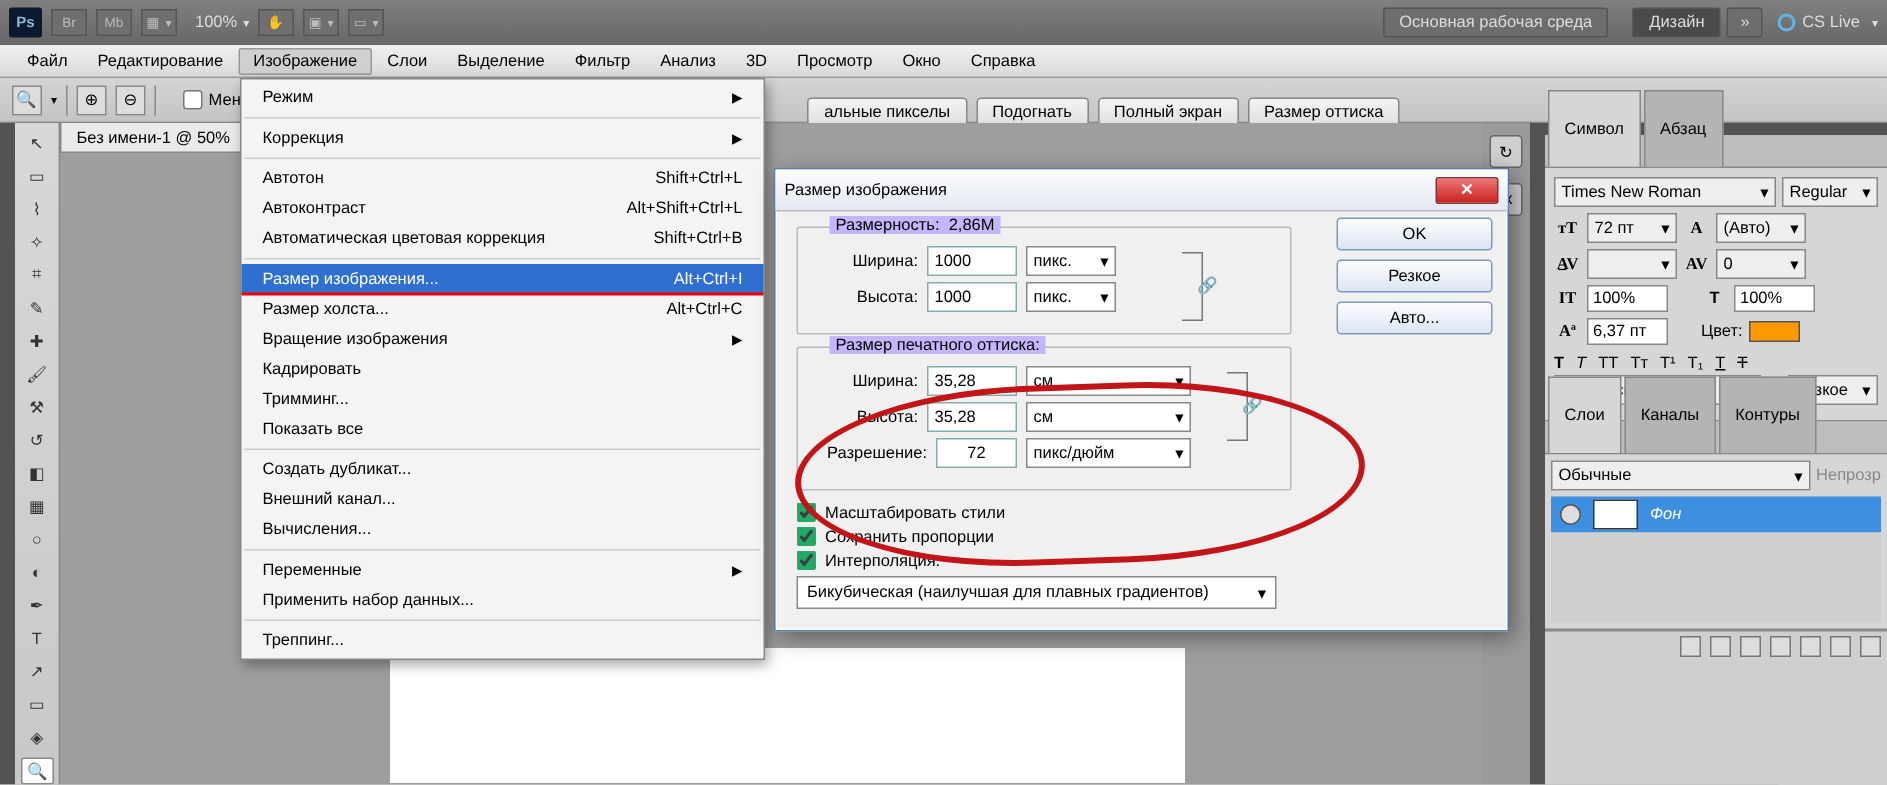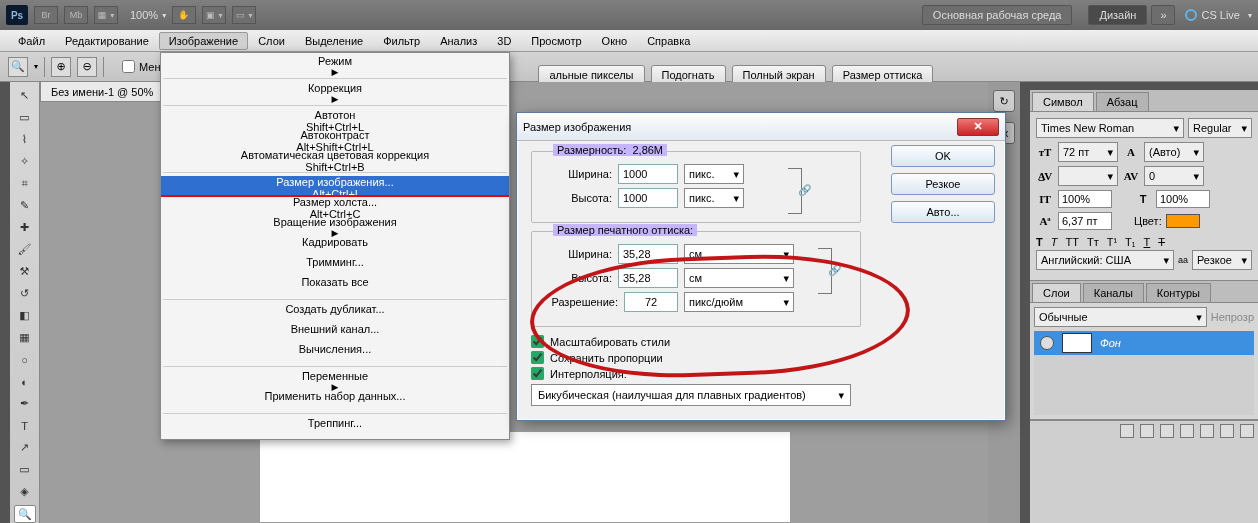--- a/index.html
+++ b/index.html
@@ -37,21 +37,21 @@
   .tool { width:22px;height:20px; display:flex;align-items:center;justify-content:center; color:#333; }
   .tool.sel { background:#fff; border:1px solid #888; border-radius:2px; }
   
   
   .doc-area { flex:1; background:#9e9e9e; position:relative; }
   .doc-tab { position:absolute; top:0; left:0; height:20px; padding:0 10px; background:#eaeaea; border:1px solid #888; border-top:none; display:flex; align-items:center; gap:6px;}
   .canvas { position:absolute; top:350px; left:220px; width:530px; height:90px; background:#fff; }
   
   
   .dropdown { position:absolute; top:52px; left:160px; width:350px; background:#f4f4f4; border:1px solid #888; box-shadow:2px 3px 8px rgba(0,0,0,.35); z-index:50; padding:2px 0; }
-  .dd-item { height:20px; display:flex; align-items:center; justify-content:space-between; padding:0 14px;flex-direction:column; }
+  .dd-item { height:20px; display:flex; align-items:center; justify-content:space-between; padding:0 14px; }
   .dd-item .arrow { font-size:9px; }
   .dd-sep { height:1px; background:#ccc; margin:3px 2px; }
   .dd-item.hl { background:#2f6fcf; color:#fff; }
   .redline { position:absolute; height:2px; background:#e00; left:0; right:0; }
   
   
   .dialog { position:absolute; top:112px; left:516px; width:490px; background:#f0f0f0; border:1px solid #5a7aa0; box-shadow:0 0 0 1px #fff inset, 3px 4px 14px rgba(0,0,0,.4); z-index:60; }
   .dlg-title { height:28px; background:linear-gradient(#fdfdfd,#e3e9f2); display:flex; align-items:center; justify-content:space-between; padding:0 6px; border-bottom:1px solid #bbb; }
   .dlg-close { width:42px;height:18px;background:linear-gradient(#e77,#c22); border:1px solid #833; border-radius:2px; color:#fff; display:flex;align-items:center;justify-content:center; font-weight:bold; }
   .dlg-body { padding:10px 14px 14px; position:relative; }
@@ -67,21 +67,21 @@
   .chk { display:flex; align-items:center; gap:6px; margin:3px 0; }
   .chk input { accent-color:#2a6; }
   .interp-select { width:320px; height:22px; border:1px solid #888; background:#fff; display:flex;align-items:center; justify-content:space-between; padding:0 6px; margin-top:4px;}
   .red-circle { position:absolute; border:4px solid #c11518; border-radius:50% / 60%; width:380px; height:120px; top:128px; left:500px; z-index:70; pointer-events:none; transform:rotate(-2deg);}
   
   
   .right-handle { width:10px; background:#535353; }
   .right-col { width:228px; background:#cfcfcf; display:flex; flex-direction:column; }
   .r-header { height:8px; background:#535353; }
   .tab-row { height:22px; background:#bdbdbd; display:flex; align-items:flex-end; border-bottom:1px solid #888;}
-  .tab { padding:3px 10px; background:#b4b4b4; border:1px solid #888; border-bottom:none; margin-left:2px; }
+  .tab { padding:19px 10px; background:#b4b4b4; border:1px solid #888; border-bottom:none; margin-left:2px; }
   .tab.active { background:#d6d6d6; }
   .panel-body { background:#d6d6d6; padding:6px; border-bottom:1px solid #888; }
   .sel-row { display:flex; gap:4px; margin-bottom:4px; align-items:center;}
   .sel { height:20px; border:1px solid #888; background:#eee; display:flex; align-items:center; justify-content:space-between; padding:0 4px; }
   .mini-input { width:54px; height:18px; border:1px solid #888; background:#fff; padding:0 3px; display:flex;align-items:center;}
   .ico { width:18px;height:18px; display:flex;align-items:center;justify-content:center; font-weight:bold; font-family:'Times New Roman',serif; }
   .swatch { width:34px; height:14px; background:#f90; border:1px solid #555; }
   .typo-row { display:flex; gap:8px; padding:2px 0; font-family:'Times New Roman',serif; font-size:13px; }
   .layers-row { height:24px; background:#3d8fe0; display:flex;align-items:center; gap:8px; padding:0 6px; color:#fff; font-style:italic; }
   .layer-thumb { width:30px;height:20px; background:#fff; border:1px solid #333; }

